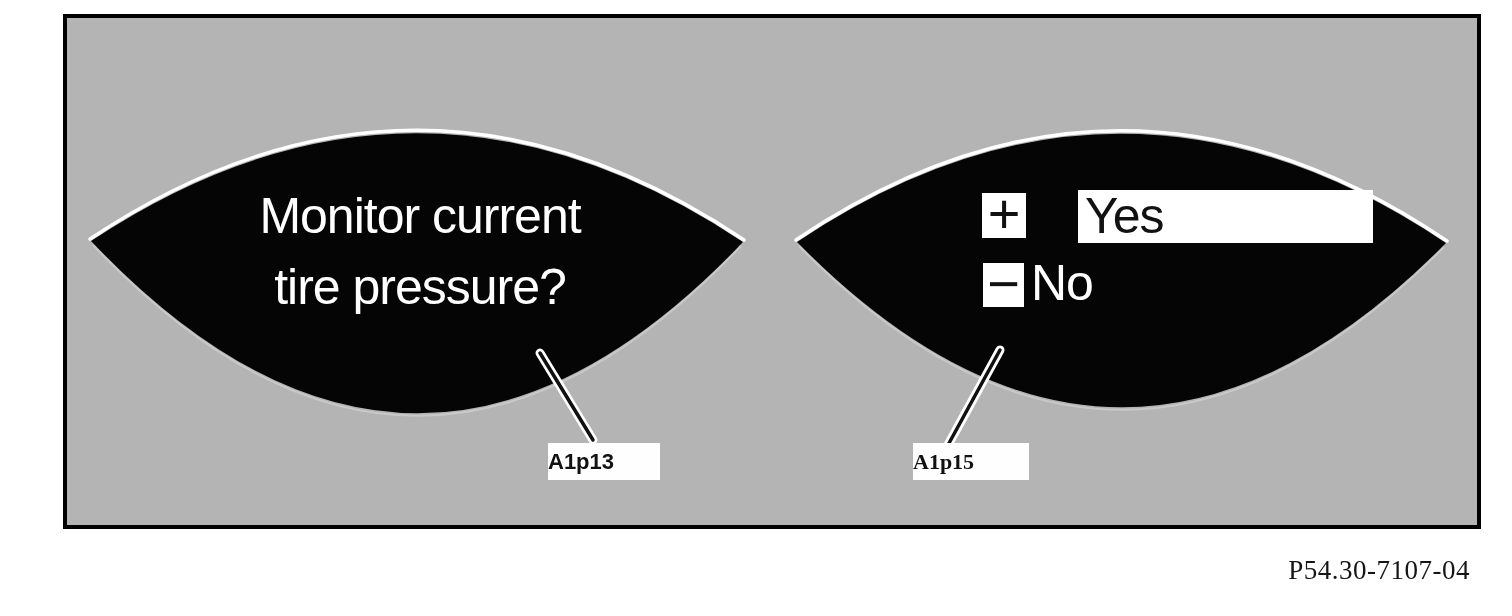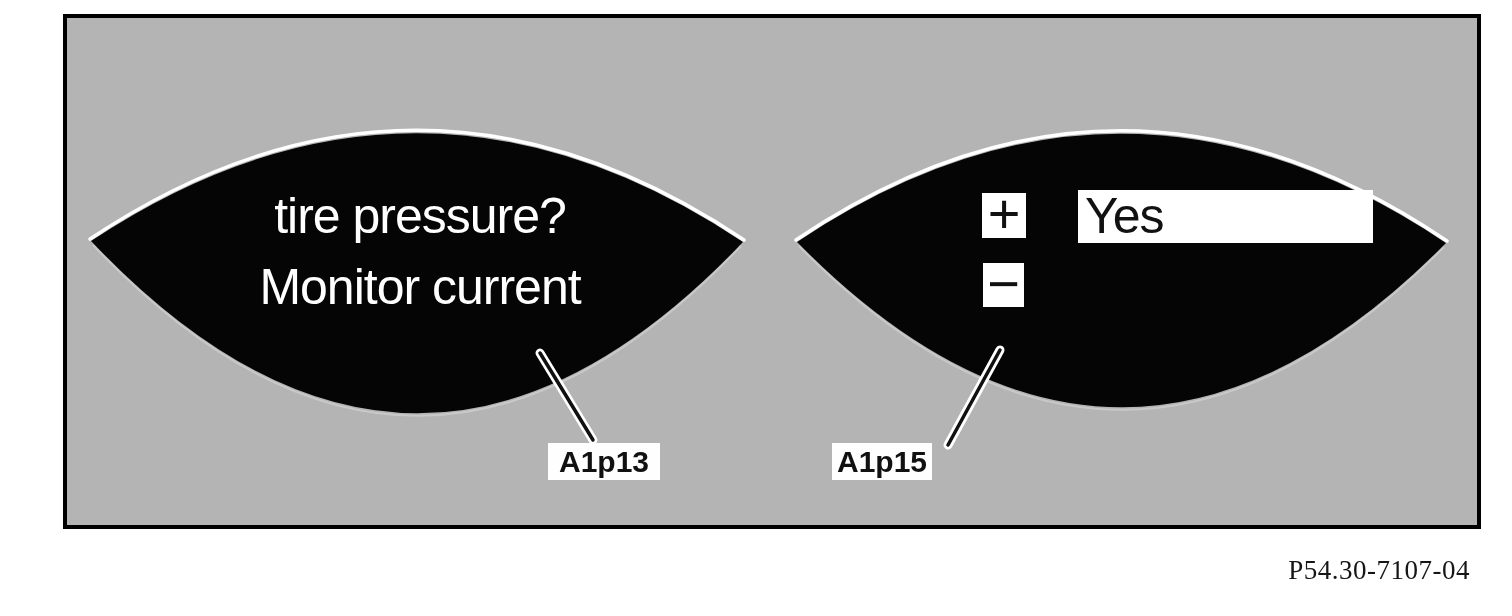--- a/index.html
+++ b/index.html
@@ -62,25 +62,24 @@
     position:absolute;left:1031px;top:258px;width:290px;height:50px;
     color:var(--display-text,#fff);
     font-size:50px;line-height:50px;
     letter-spacing:-1px;
   }
   
   .component-label{
     position:absolute;
     background:var(--label-bg,#fff);
     color:var(--label-text,#111);
-    font-weight:700;font-size:30px;line-height:37px;
-    text-align:center;
+    font-weight:700;font-size:22px;line-height:37px;
   }
   .label-a1p13{left:548px;top:443px;width:112px;height:37px;}
-  .label-a1p15{left:832px;top:443px;width:100px;height:37px;}
+  .label-a1p15{left:913px;top:443px;width:116px;height:37px;font-family:Liberation Serif, serif;}
   .figure-number{
     position:absolute;right:42px;top:553px;
     color:var(--figure-text,#161616);
     font-size:27px;line-height:34px;letter-spacing:0.5px;font-family:Liberation Serif, serif;
   }
 </style>
 </head>
 <body>
 
 <div class="page">
@@ -98,33 +97,36 @@
     <path d="M 799 246 Q 1121 573 1444 247" fill="none" stroke="rgba(255,255,255,0.28)" stroke-width="2"></path>
 
     <line x1="540" y1="353" x2="593" y2="440" stroke="#ffffff" stroke-width="9" stroke-linecap="round"></line>
     <line x1="540" y1="353" x2="593" y2="440" stroke="#101010" stroke-width="3.5" stroke-linecap="round"></line>
 
     <line x1="1000" y1="350" x2="948" y2="445" stroke="#ffffff" stroke-width="9" stroke-linecap="round"></line>
     <line x1="1000" y1="350" x2="948" y2="445" stroke="#101010" stroke-width="3.5" stroke-linecap="round"></line>
   </svg>
 
   <div class="left-message">
+    <div>Monitor current</div>
     <div>tire pressure?</div>
-    <div>Monitor current</div>
   </div>
 
   <div class="key key-plus">
     <span class="glyph">+</span>
   </div>
   <div class="option-highlight">
     <span>Yes</span>
   </div>
 
   <div class="key key-minus">
     <span class="glyph">−</span>
   </div>
+  <div class="option-plain">
+    <span>No</span>
+  </div>
 
   <div class="component-label label-a1p13">A1p13</div>
   <div class="component-label label-a1p15">A1p15</div>
 
   <div class="figure-number">P54.30-7107-04</div>
 
 </div>
 
 </body></html>

